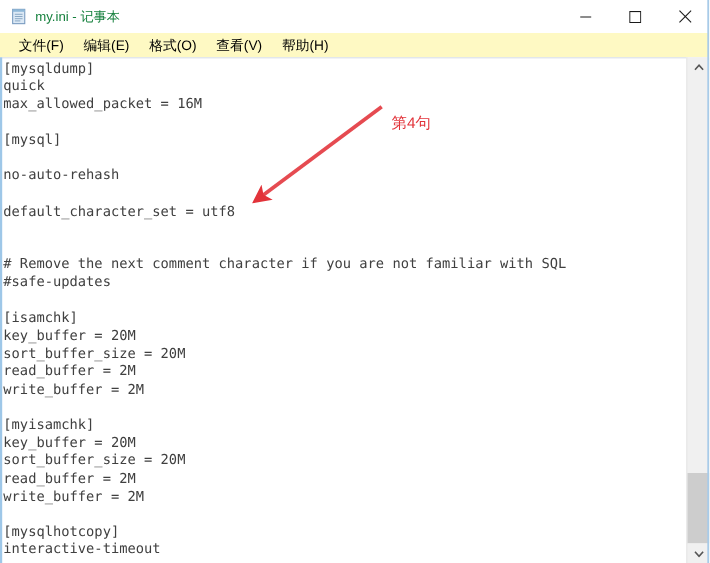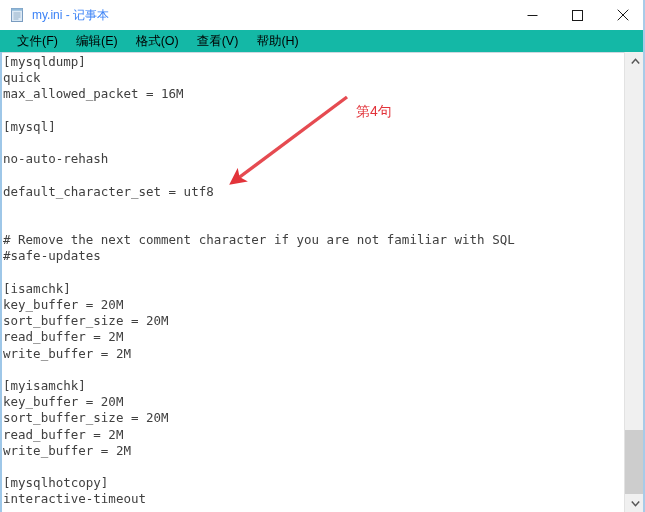--- a/index.html
+++ b/index.html
@@ -41,41 +41,41 @@
   }
   #app-icon {
     width: 16px;
     height: 16px;
     position: relative;
     flex: 0 0 auto;
   }
   #title-text {
     font-family: "Liberation Sans", sans-serif;
     font-size: 12px;
-    color: #3b82f6;
+    color: #15803d;
     white-space: nowrap;
     line-height: 1;
   }
   .winbtn {
     width: 45px;
     height: 30px;
     display: flex;
     align-items: center;
     justify-content: center;
     flex: 0 0 auto;
     background: transparent;
   }
   .winbtn svg { display: block; }
   
   #menubar {
     position: absolute;
     left: 0; top: 30px;
     width: 645px;
     height: 22px;
-    background: #14b8a6;
+    background: #fef9c3;
     display: flex;
     align-items: center;
     padding-left: 8px;
     box-sizing: border-box;
   }
   .menuitem {
     font-family: "Liberation Sans", sans-serif;
     font-size: 12.5px;
     color: #000000;
     padding: 2px 9px 2px 9px;

